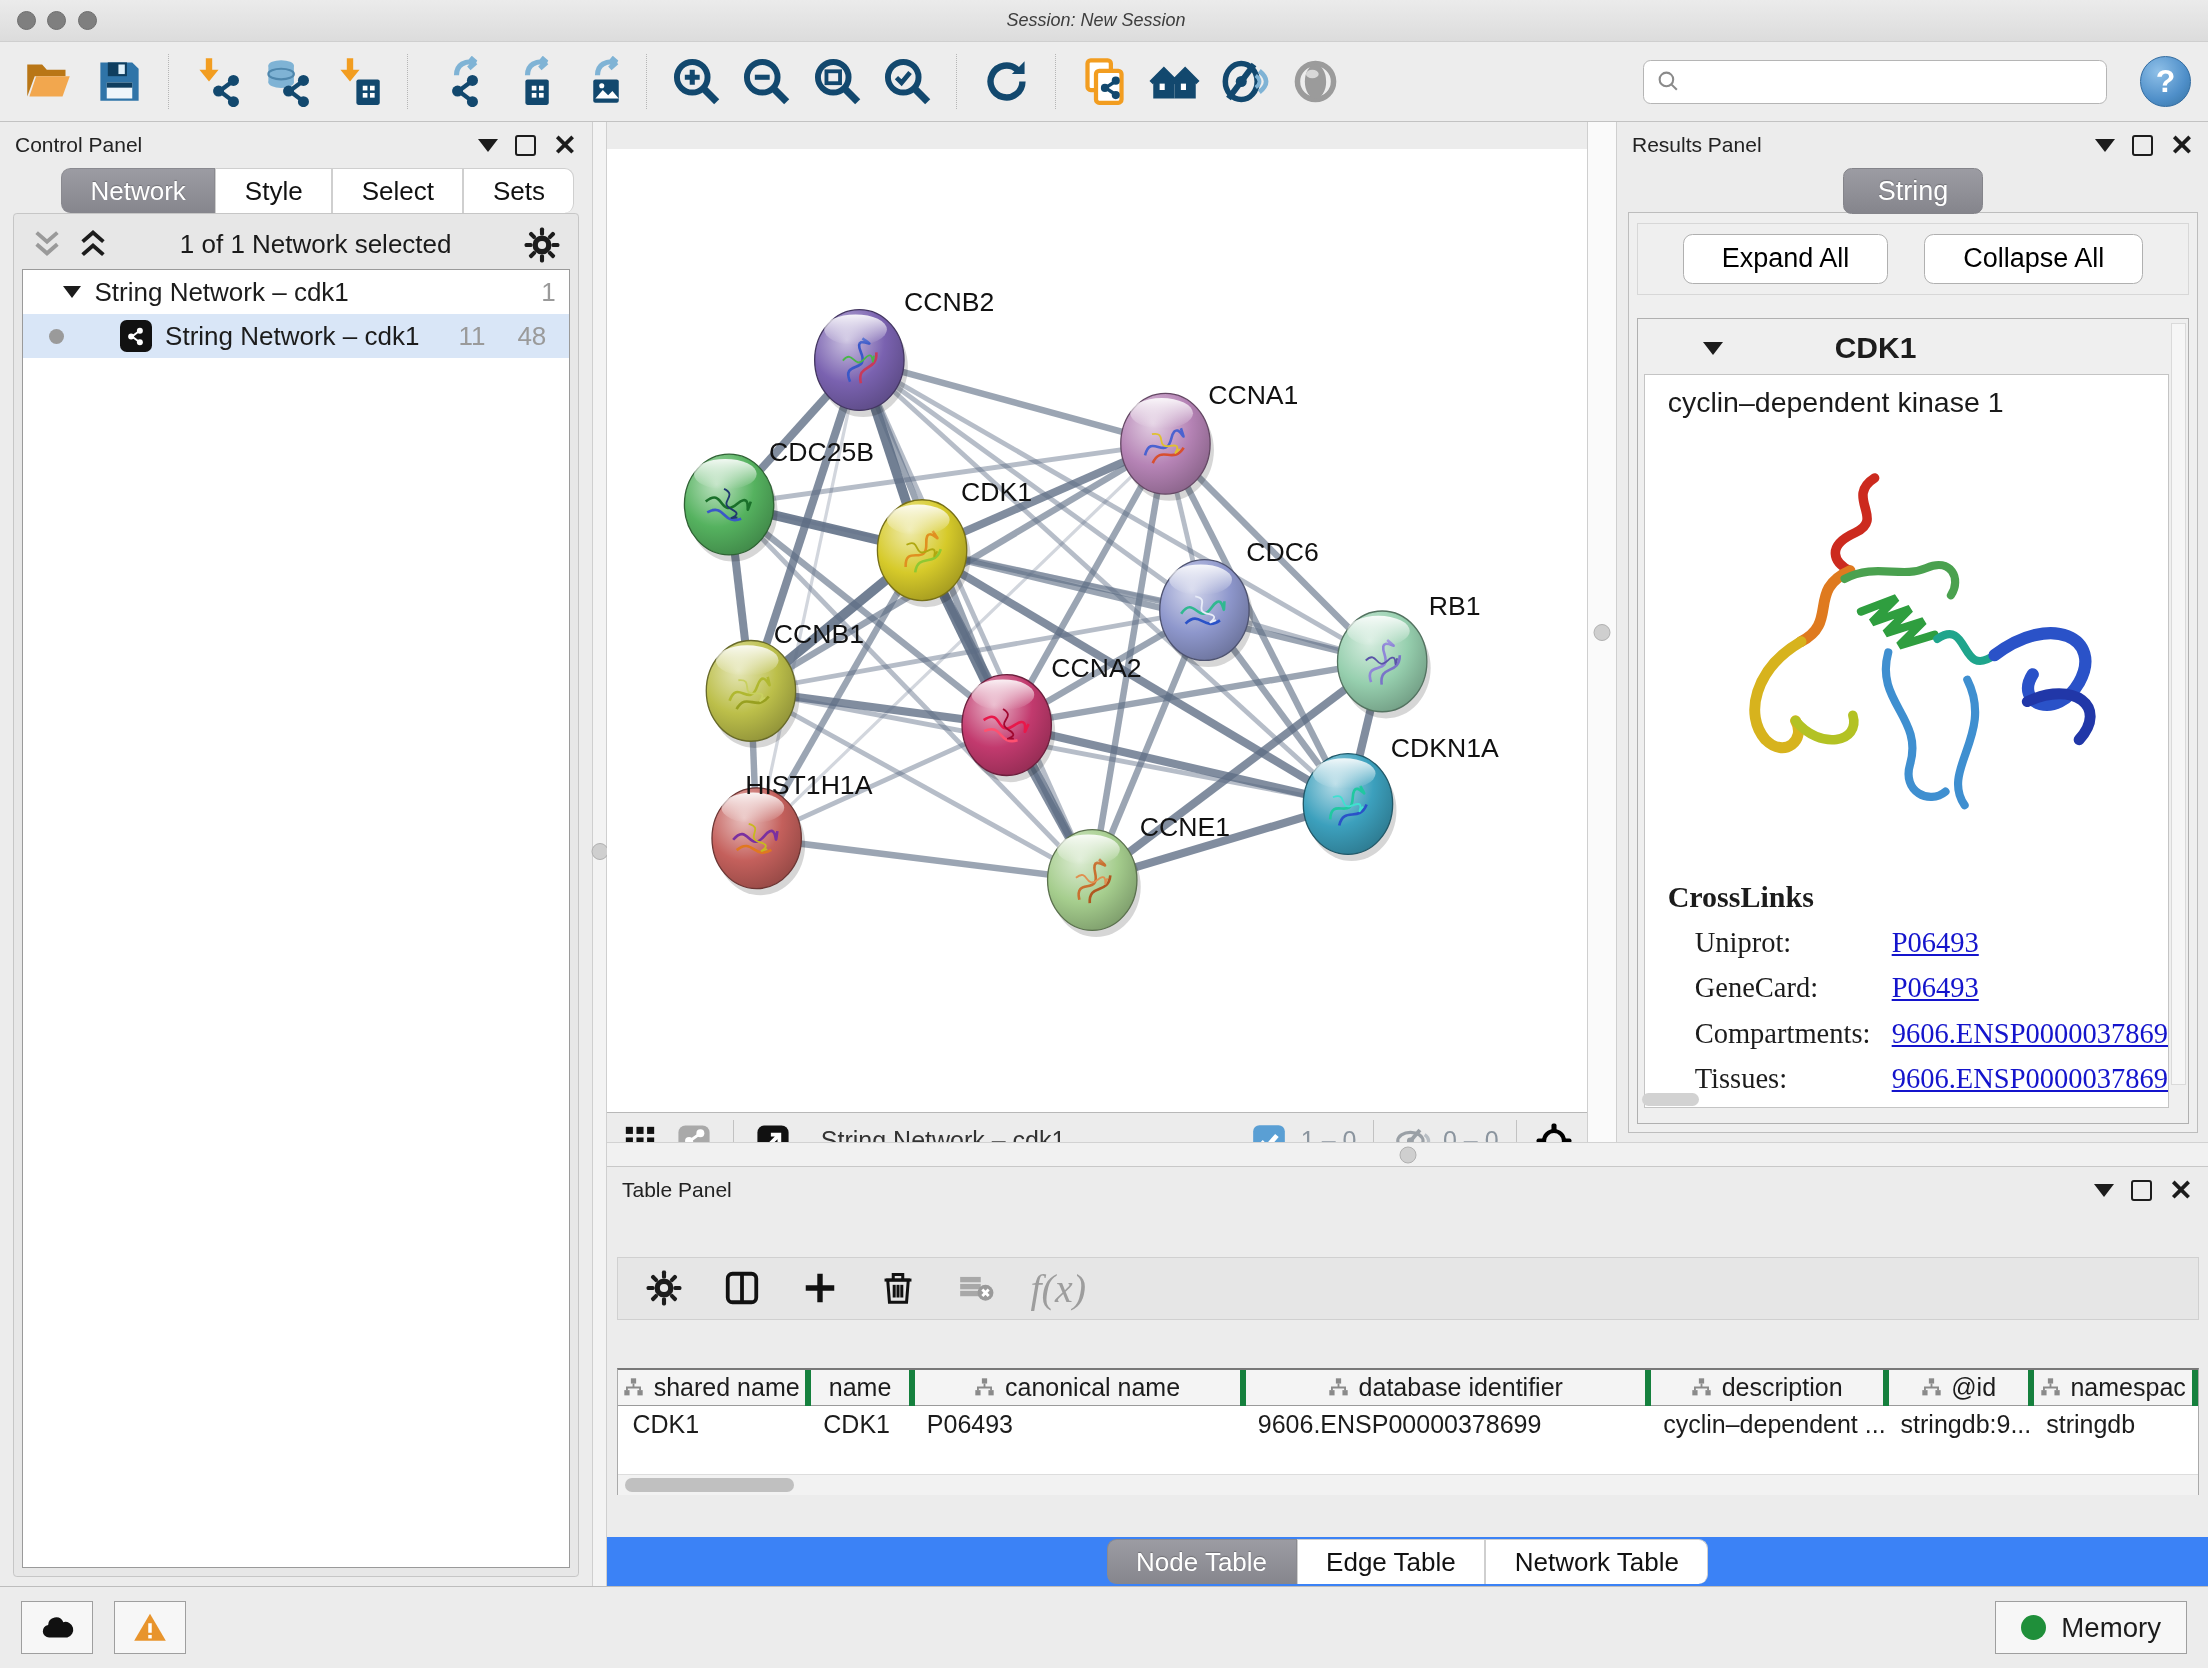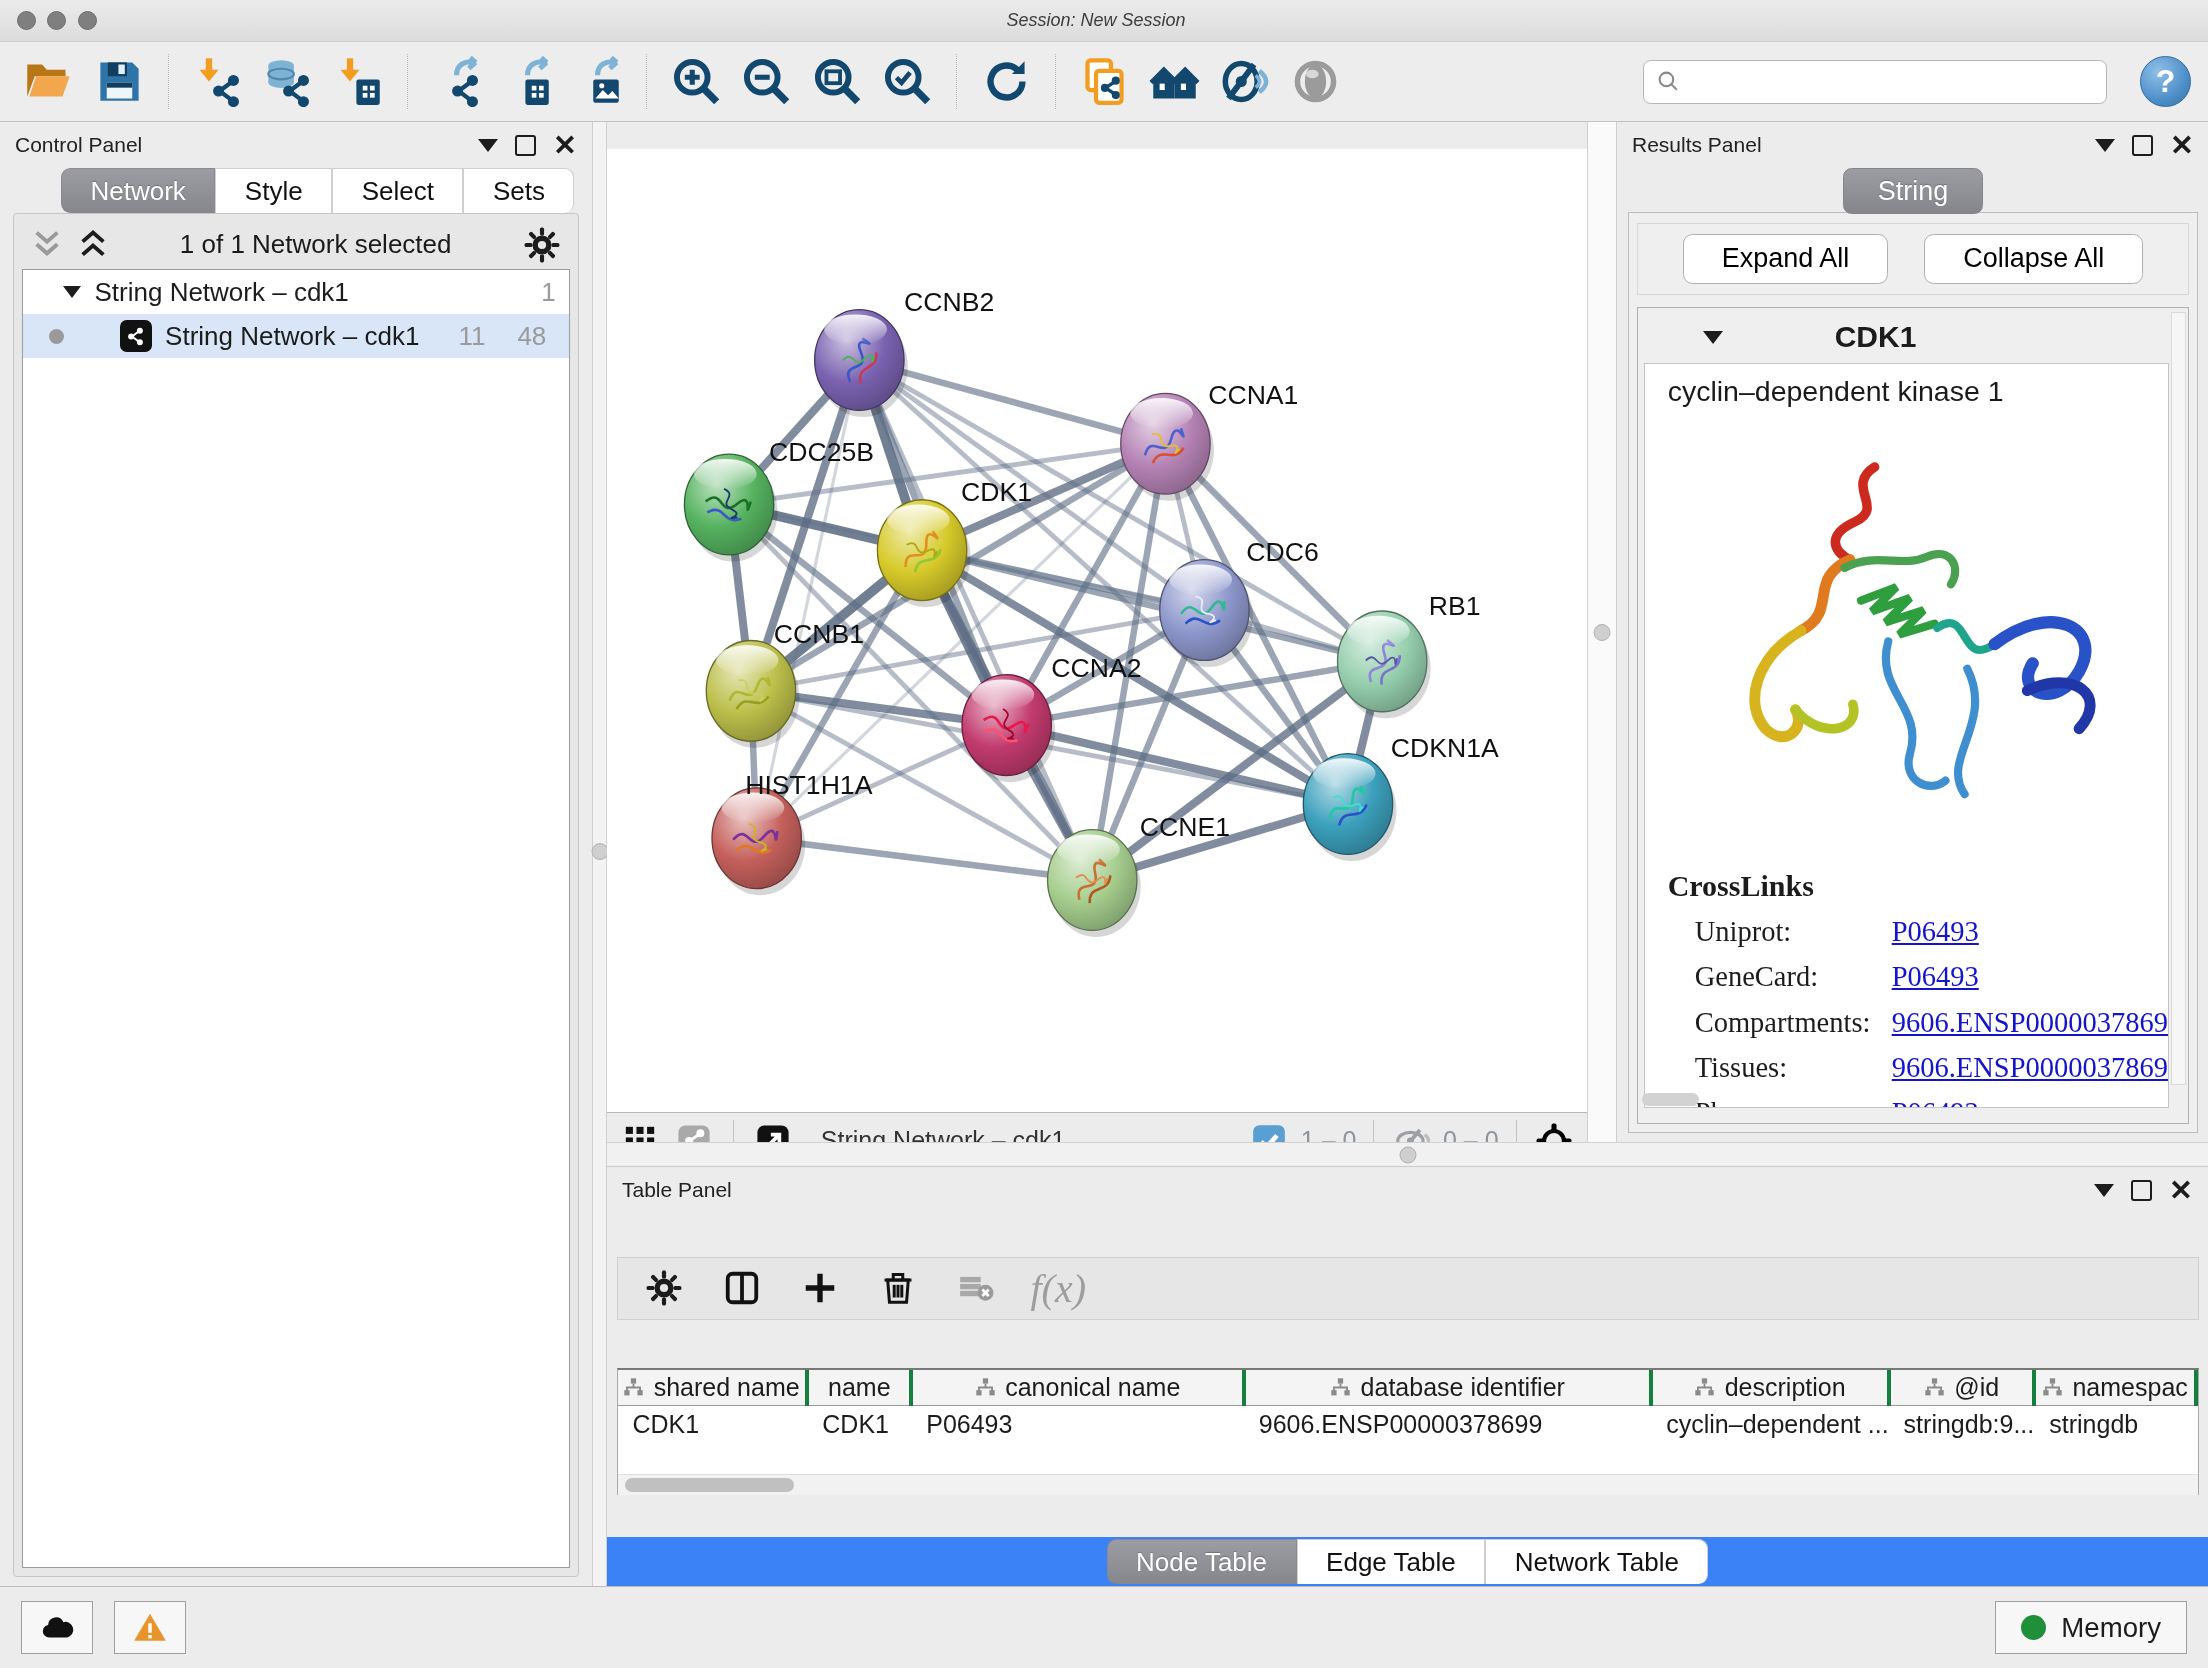--- a/index.html
+++ b/index.html
@@ -73,21 +73,21 @@
   .nf-sep { width:0; height:42px; border-left:1px solid #c2c2c2; margin:0 5.7px; }
   .nf-title { color:#333; margin-left:15px; }
   .nf-right { margin-left:auto; display:flex; align-items:center; gap:11.4px; color:#8a949e; }
   .nf-right .nf-icon svg { width:38px; height:38px; }
 
   
   .results-panel { width:592px; flex:none; display:flex; flex-direction:column; background:#ececec; min-height:0; }
   .rp-tabwrap { display:flex; justify-content:center; flex:none; position:relative; z-index:2; margin-bottom:-1.9px; }
   .rp-tab { padding:6.7px 34px; font-size:27px; color:#fff; background:linear-gradient(#9c9ca3,#85858c); border:1px solid #84848a; border-radius:8.6px; text-shadow:0 -1px 1px rgba(0,0,0,.25); cursor:pointer; }
   .rp-box { margin:0 11.4px 9.5px; flex:1; background:#efefef; border:1px solid #bdbdbd; display:flex; flex-direction:column; min-height:0; padding:9.5px 7.6px 7.6px; }
-  .rp-buttons { height:72px; display:flex; align-items:center; justify-content:center; gap:36px; flex:none; border:1px solid #d7d7d7; background:#efefef; margin-bottom:12px; }
+  .rp-buttons { height:72px; display:flex; align-items:center; justify-content:center; gap:36px; flex:none; border:1px solid #d7d7d7; background:#efefef; margin-bottom:23px; }
   .rp-btn { padding:8.6px 38px; font-size:27px; background:#fff; border:1px solid #b0b0b0; border-radius:9.5px; cursor:pointer; }
   .rp-section { flex:1; border:1px solid #b0b0b0; background:#efefef; display:flex; flex-direction:column; min-height:0; position:relative; padding:3.8px 19px 15px 5.7px; }
   .rp-sec-header { height:51px; display:flex; align-items:center; flex:none; }
   .rp-sec-caret { width:0; height:0; border-left:10.5px solid transparent; border-right:10.5px solid transparent; border-top:13.3px solid #1c1c1c; margin-left:59px; }
   .rp-gene { font-weight:bold; font-size:30px; margin-left:112px; }
   .rp-content { flex:1; background:#fff; border:1px solid #c4c4c4; padding:11.4px 3.8px 9.5px 23px; overflow:hidden; }
   .rp-desc { font-size:28.5px; color:#1a1a1a; margin-bottom:13px; }
   .protein { display:block; margin:28.5px auto 23px; }
   .crosslinks { font-family:"Liberation Serif", serif; }
   .cl-title { font-weight:bold; font-size:30px; margin:17px 0 9.5px; }
@@ -102,21 +102,21 @@
   .hdivider .knob { top:50%; transform:translate(-50%,-50%); }
 
   
   .table-panel { flex:1; display:flex; flex-direction:column; background:#ececec; min-height:0;gap:42px; }
   .tp-toolbar { margin:1.9px 9.5px 5.7px; height:63px; flex:none; background:#e6e6e6; border:1px solid #d0d0d0; display:flex; align-items:center; gap:32px; padding:0 23px; }
   .tp-tool { width:46px; height:46px; display:flex; align-items:center; justify-content:center; cursor:pointer; }
   .tp-tool svg { width:38px; height:38px; }
   .tp-fx { font-family:"Liberation Serif", serif; font-style:italic; font-size:40px; color:#9d9d9d; }
   .tp-tablewrap { margin:0 9.5px; flex:1; border-top:2.9px solid #787878; border-left:1px solid #aaa; border-right:1px solid #aaa; background:#fff; overflow:hidden; position:relative; min-height:0; }
   table.ntable { border-collapse:collapse; table-layout:fixed; }
-  .ntable th { height:36px; background:#f4f4f4; font-weight:normal; font-size:25px; border-right:4px solid #15803d; border-bottom:1.9px solid #9a9a9a; white-space:nowrap; overflow:hidden; }
+  .ntable th { height:36px; background:#f4f4f4; font-weight:normal; font-size:25px; border-right:6px solid #15803d; border-bottom:1.9px solid #9a9a9a; white-space:nowrap; overflow:hidden; }
   .ntable th .th-inner { display:flex; align-items:center; justify-content:center; gap:9.5px; padding:0 5.7px; }
   .ntable th svg { width:21px; height:21px; flex:none; }
   .ntable td { height:38px; font-size:25px; padding-left:15px; white-space:nowrap; overflow:hidden; border:none; }
   .tp-hscroll { position:absolute; left:0; right:0; bottom:0; height:21px; background:#f2f2f2; border-top:1px solid #ddd; }
   .tp-hscroll .handle { position:absolute; left:7.6px; top:2.9px; width:169px; height:14.3px; border-radius:7.6px; background:#c0c0c0; }
   .tp-tabs { height:49px; flex:none; display:flex; justify-content:center; align-items:center; background:#3b82f6; }
 
   
   .statusbar { height:82px; flex:none; background:#ececec; border-top:1px solid #bdbdbd; display:flex; align-items:center; padding:0 21px; gap:21px; }
   .sb-btn { width:72px; height:53px; background:#f7f7f7; border:1.9px solid #9f9f9f; display:flex; align-items:center; justify-content:center; cursor:pointer; }

